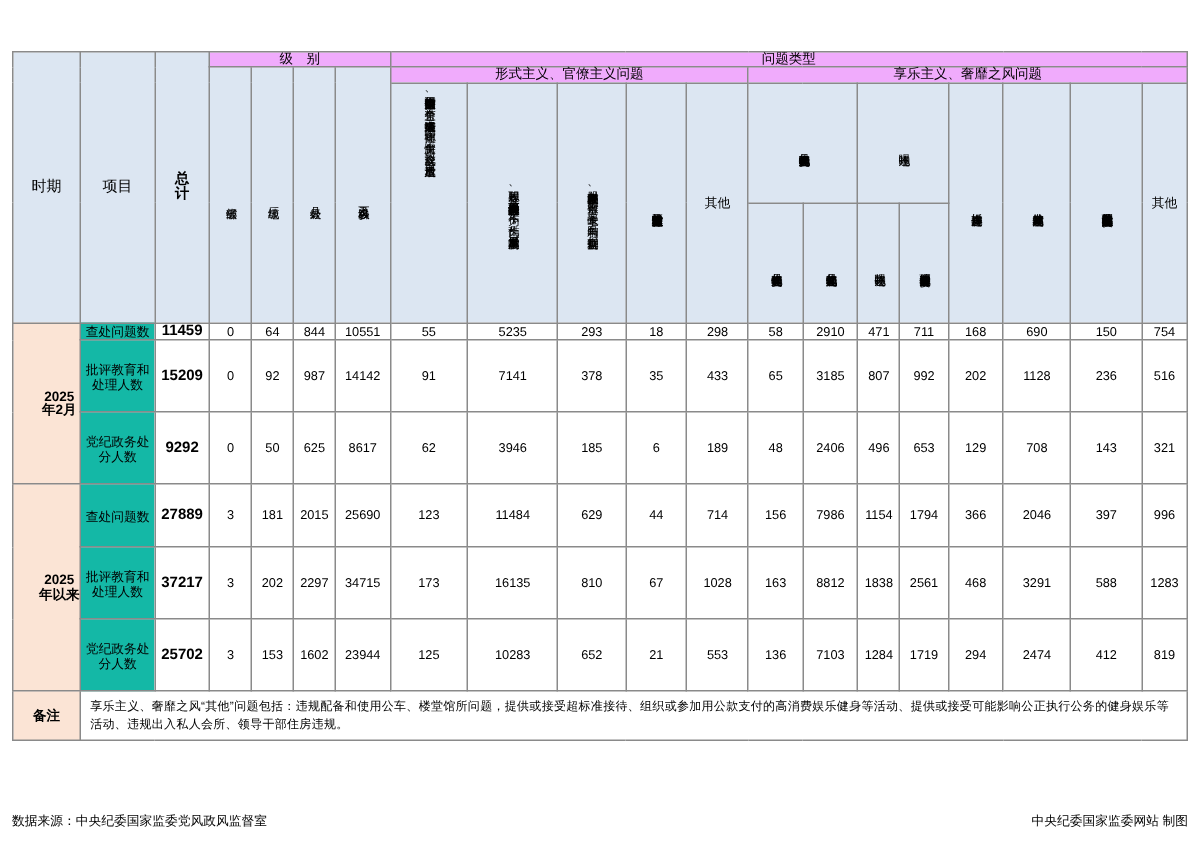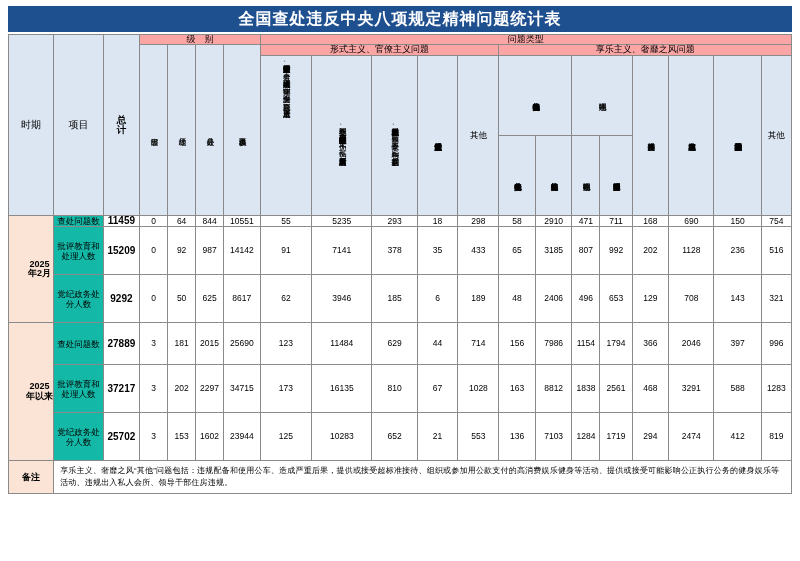--- a/index.html
+++ b/index.html
@@ -39,21 +39,21 @@
     border: 1px solid #8a8a8a;
     font-size: 8px;
     font-weight: normal;
     text-align: center;
     vertical-align: middle;
     padding: 0;
     color: #000;
     line-height: 1.05;
   }
   .hdr { background: #dce6f2; font-size: 8.5px; }
-  .hdr-group { background: #fca5a5; font-size: 9px; margin-top: 31px; }
+  .hdr-group { background: #f0abfc; font-size: 9px; margin-top: 31px; }
   .hdr-wide { background: #dce6f2; font-size: 9.5px; font-weight: bold; }
   .vtxt {
     writing-mode: vertical-rl;
     text-orientation: upright;
     letter-spacing: 0px;
     line-height: 1.15;
     margin: 0 auto;
     font-size: 7.5px;
     max-height: 150px;
     text-align: left;
@@ -108,21 +108,20 @@
     font-size: 8.5px;
     color: #000;
   }
   .hdr-th-time { background: #dce6f2; font-size: 10px; font-weight: normal; }
 </style>
 </head>
 <body>
 
 <div id="wrap">
 
-  <div id="title">全国查处违反中央八项规定精神问题统计表</div>
 
   <table>
     <colgroup>
       <col style="width:42px">
       <col style="width:46px">
       <col style="width:34px">
       <col style="width:26px">
       <col style="width:26px">
       <col style="width:26px">
       <col style="width:34px">
@@ -374,19 +373,23 @@
       <td class="num">1284</td>
       <td class="num">1719</td>
       <td class="num">294</td>
       <td class="num">2474</td>
       <td class="num">412</td>
       <td class="num">819</td>
     </tr>
 
     <tr>
       <td class="note-label">备注</td>
-      <td class="note-text" colspan="19">享乐主义、奢靡之风“其他”问题包括：违规配备和使用公车、造成严重后果，提供或接受超标准接待、组织或参加用公款支付的高消费娱乐健身等活动、提供或接受可能影响公正执行公务的健身娱乐等活动、违规出入私人会所、领导干部住房违规。</td>
+      <td class="note-text" colspan="19">享乐主义、奢靡之风“其他”问题包括：违规配备和使用公车、楼堂馆所问题，提供或接受超标准接待、组织或参加用公款支付的高消费娱乐健身等活动、提供或接受可能影响公正执行公务的健身娱乐等活动、违规出入私人会所、领导干部住房违规。</td>
     </tr>
   </tbody>
     </table>
 
+  <div id="footer">
+    <span>数据来源：中央纪委国家监委党风政风监督室</span>
+    <span>中央纪委国家监委网站  制图</span>
+  </div>
 
 </div>
 
 </body></html>

